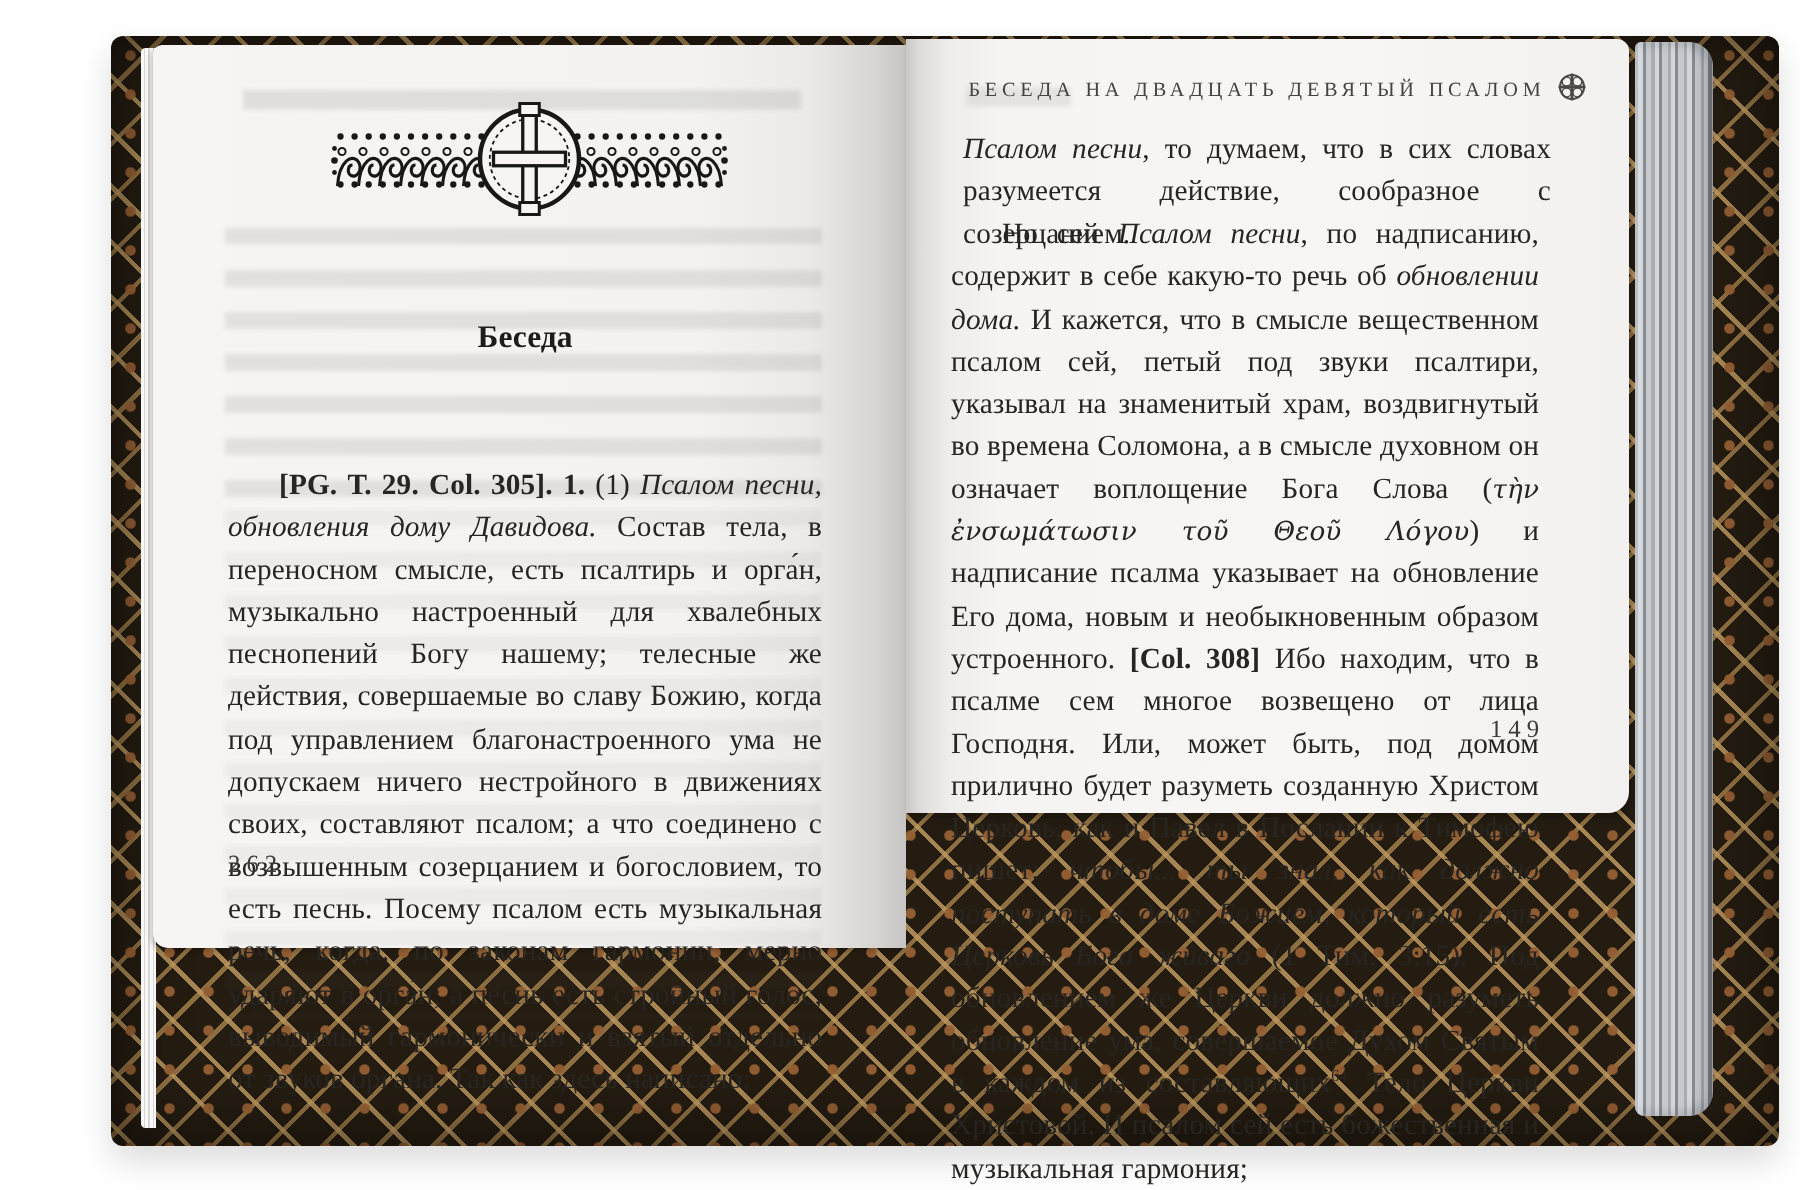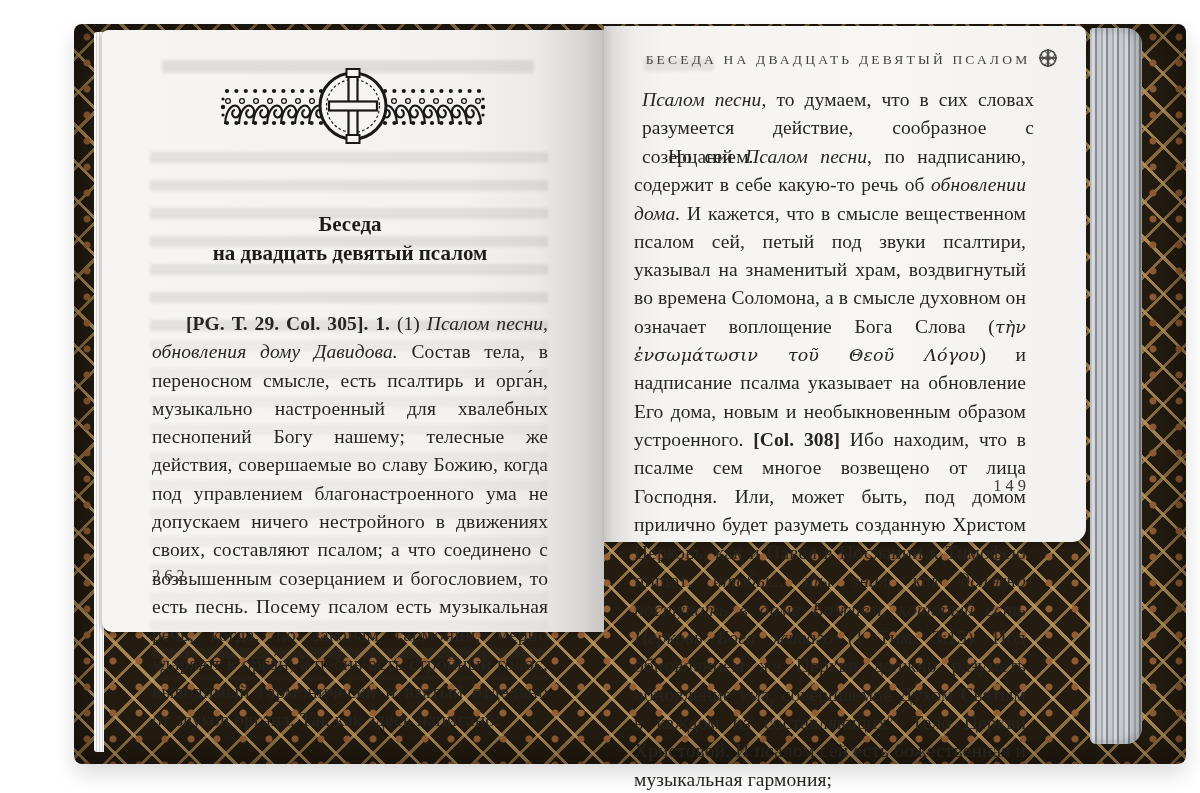--- a/index.html
+++ b/index.html
@@ -131,21 +131,20 @@
         <circle cx="136" cy="38" r="26.5" fill="none" stroke="#181818" stroke-width="1.2" stroke-dasharray="2.6 2.3"></circle>
         <rect x="131.5" y="4" width="9" height="68" fill="#f6f5f3" stroke="#181818" stroke-width="2.2"></rect>
         <rect x="112" y="33.5" width="48" height="9" fill="#f6f5f3" stroke="#181818" stroke-width="2.2"></rect>
         <rect x="129.5" y="1" width="13" height="8" fill="#f6f5f3" stroke="#181818" stroke-width="2"></rect>
         <rect x="129.5" y="67" width="13" height="8" fill="#f6f5f3" stroke="#181818" stroke-width="2"></rect>
       </svg>
     </div>
 
     <div class="title">
       <div>Беседа</div>
-      <div>на двадцать девятый псалом</div>
     </div>
 
     <p class="body-par indent"><span class="run-bold">[PG. Т. 29. Col. 305]. 1. </span><span class="run-regular">(1) </span><span class="run-italic">Псалом песни, обновления дому Давидова.</span><span class="run-regular"> Состав тела, в переносном смысле, есть псалтирь и орга́н, музыкально настроенный для хвалебных песнопений Богу нашему; телесные же действия, совершаемые во славу Божию, когда под управлением благонастроенного ума не допускаем ничего нестройного в движениях своих, составляют псалом; а что соединено с возвышенным созерцанием и богословием, то есть песнь. Посему псалом есть музыкальная речь, когда, по законам гармонии, мерно ударяют в орга́н; а песнь есть стройный голос, выводимый гармонически и взятый отдельно от звуков органа. Так как здесь написано:</span></p>
 
     <div class="pagenum">262</div>
   </div>
 
   <div class="page page-right">
     <div class="bleed bleed-header" style="left:40px; width:70px; top:32px; opacity:.8;"></div>
 

